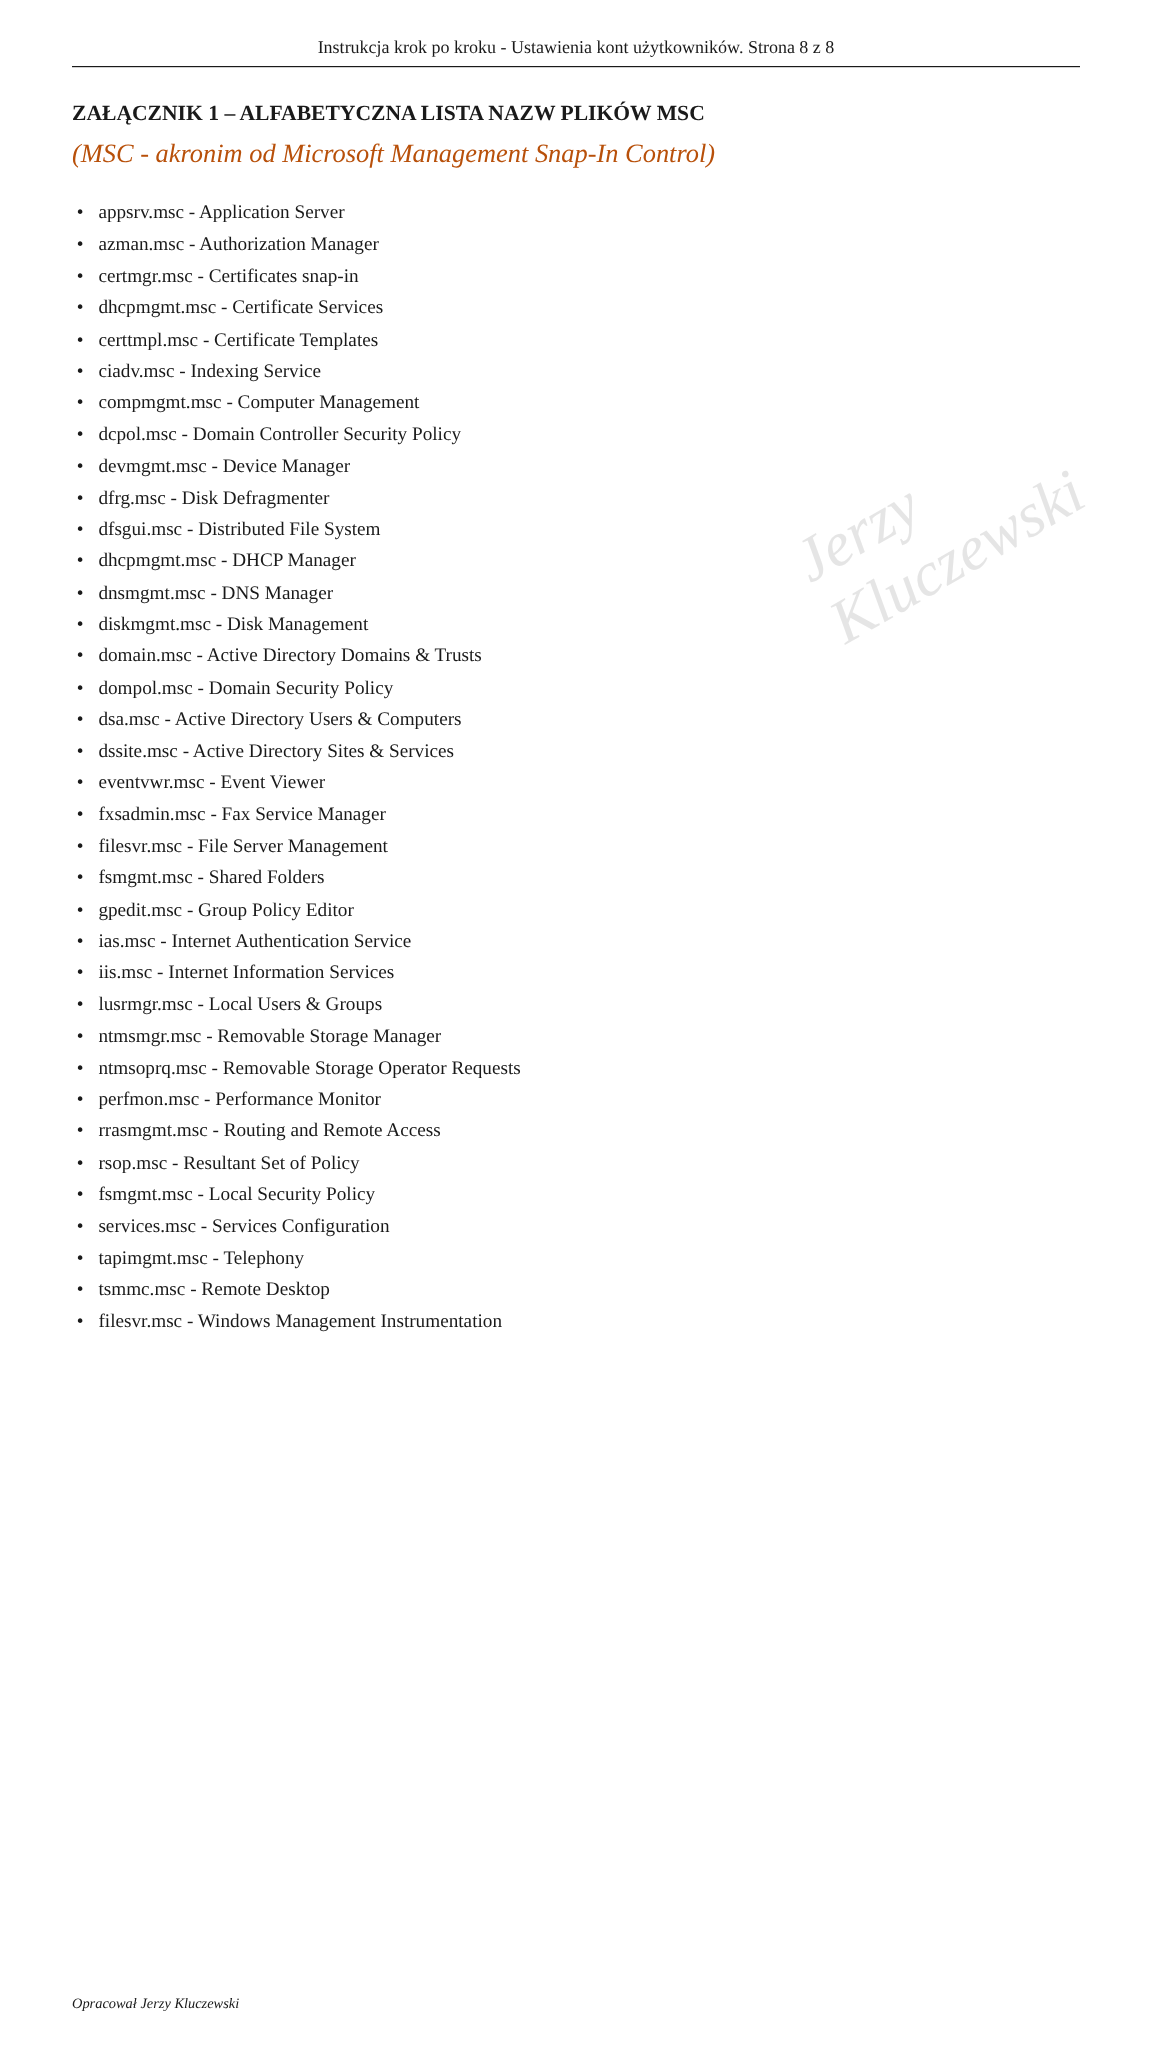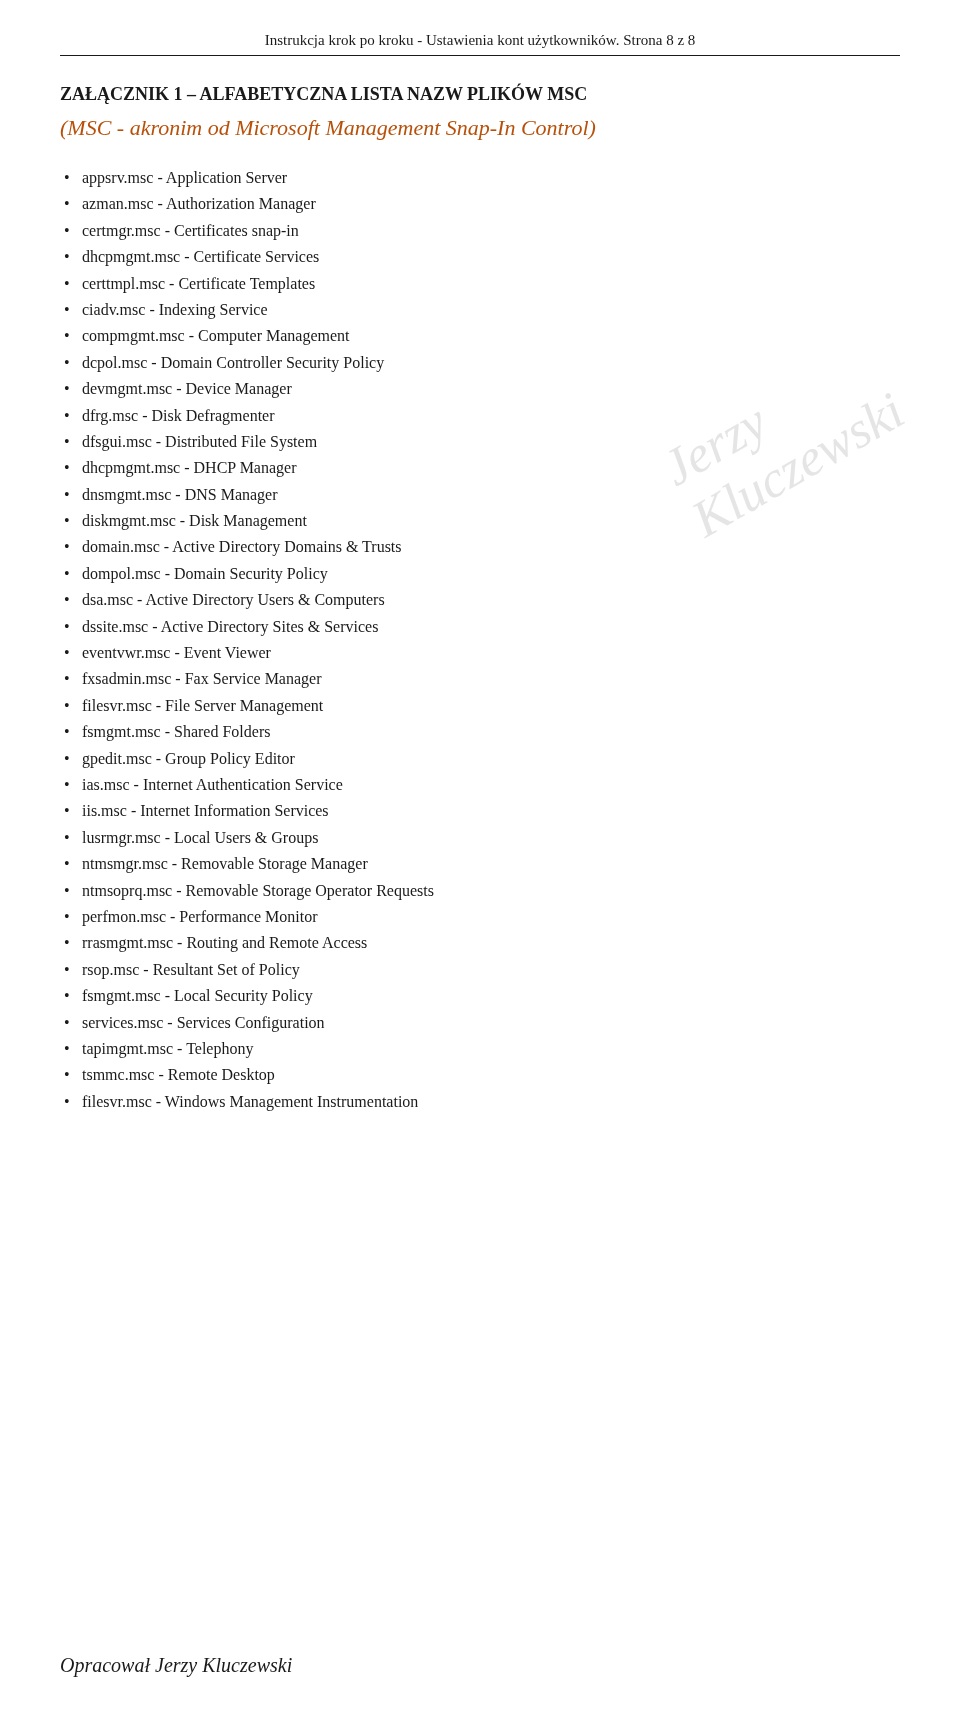--- a/index.html
+++ b/index.html
@@ -87,21 +87,21 @@
       white-space: nowrap;
       pointer-events: none;
       user-select: none;
       font-style: italic;
     }
 
     .page-footer {
       position: absolute;
       bottom: 48px;
       left: 60px;
-      font-size: 20px;
+      font-size: 12px;
       font-style: italic;
     }
   </style>
 </head>
 <body>
 
 <div class="page-container">
 
   <div class="page-header">
     <span>Instrukcja krok po kroku - Ustawienia kont użytkowników.  Strona 8 z 8</span>

